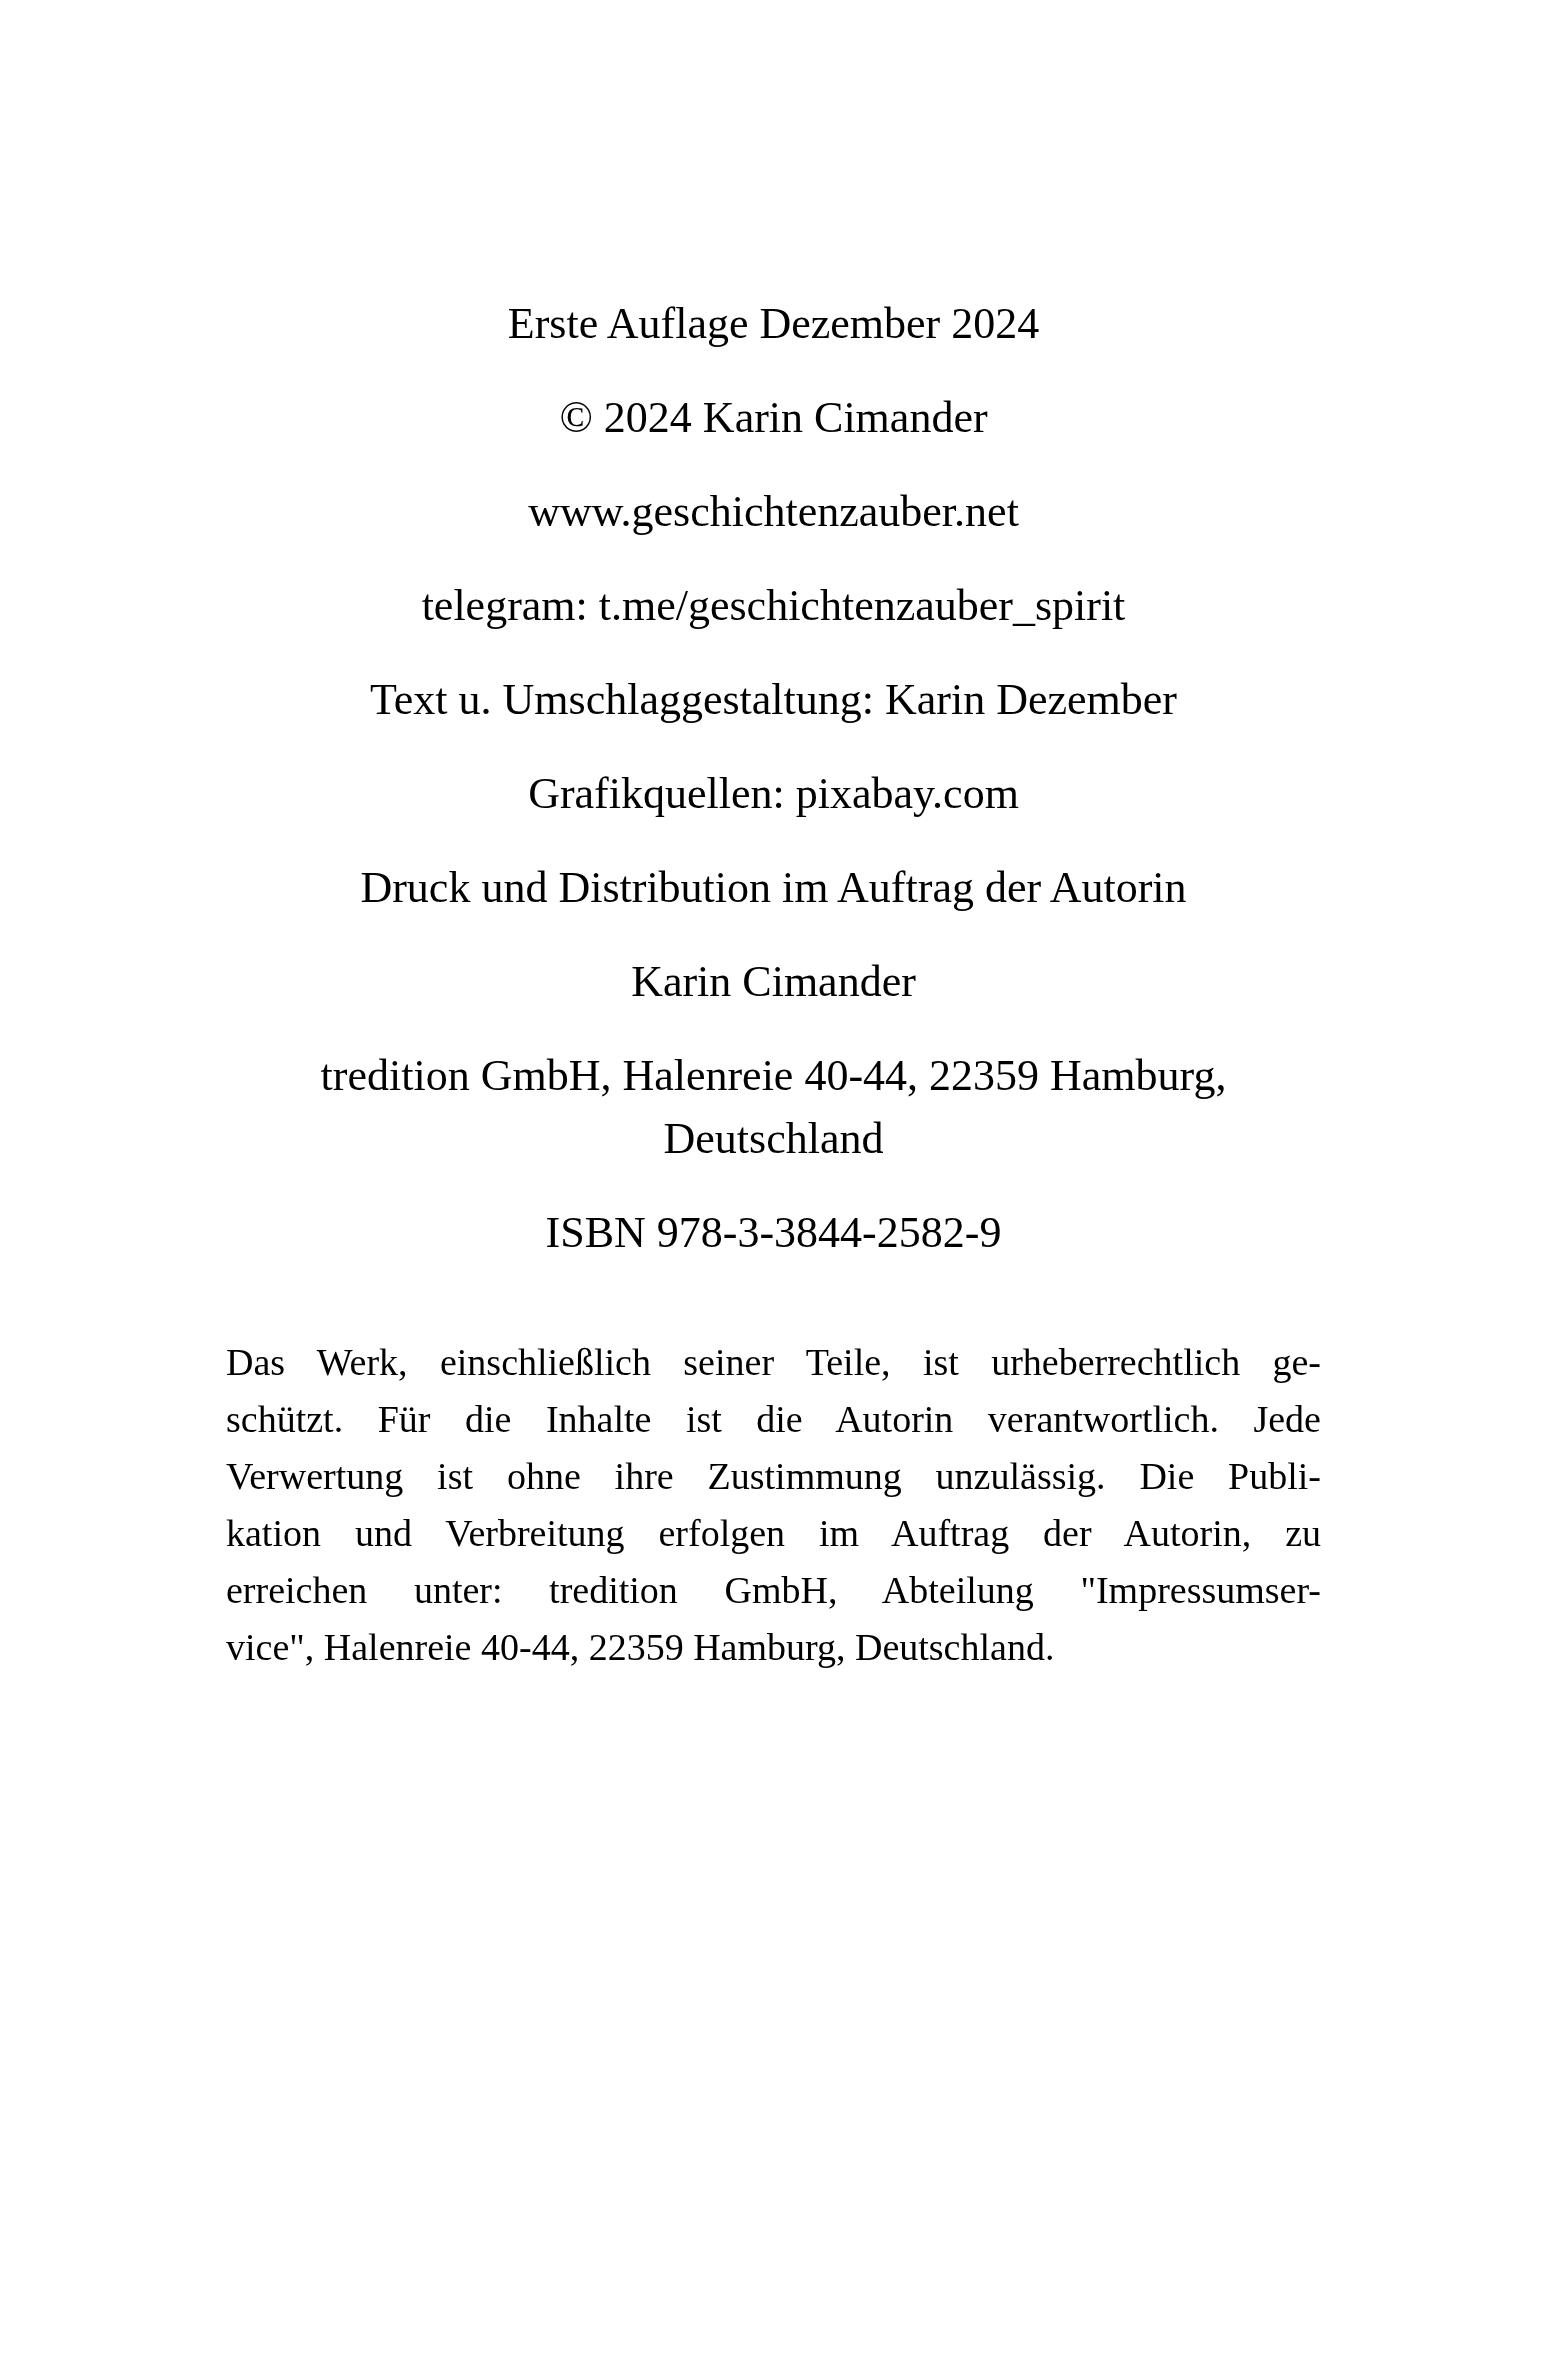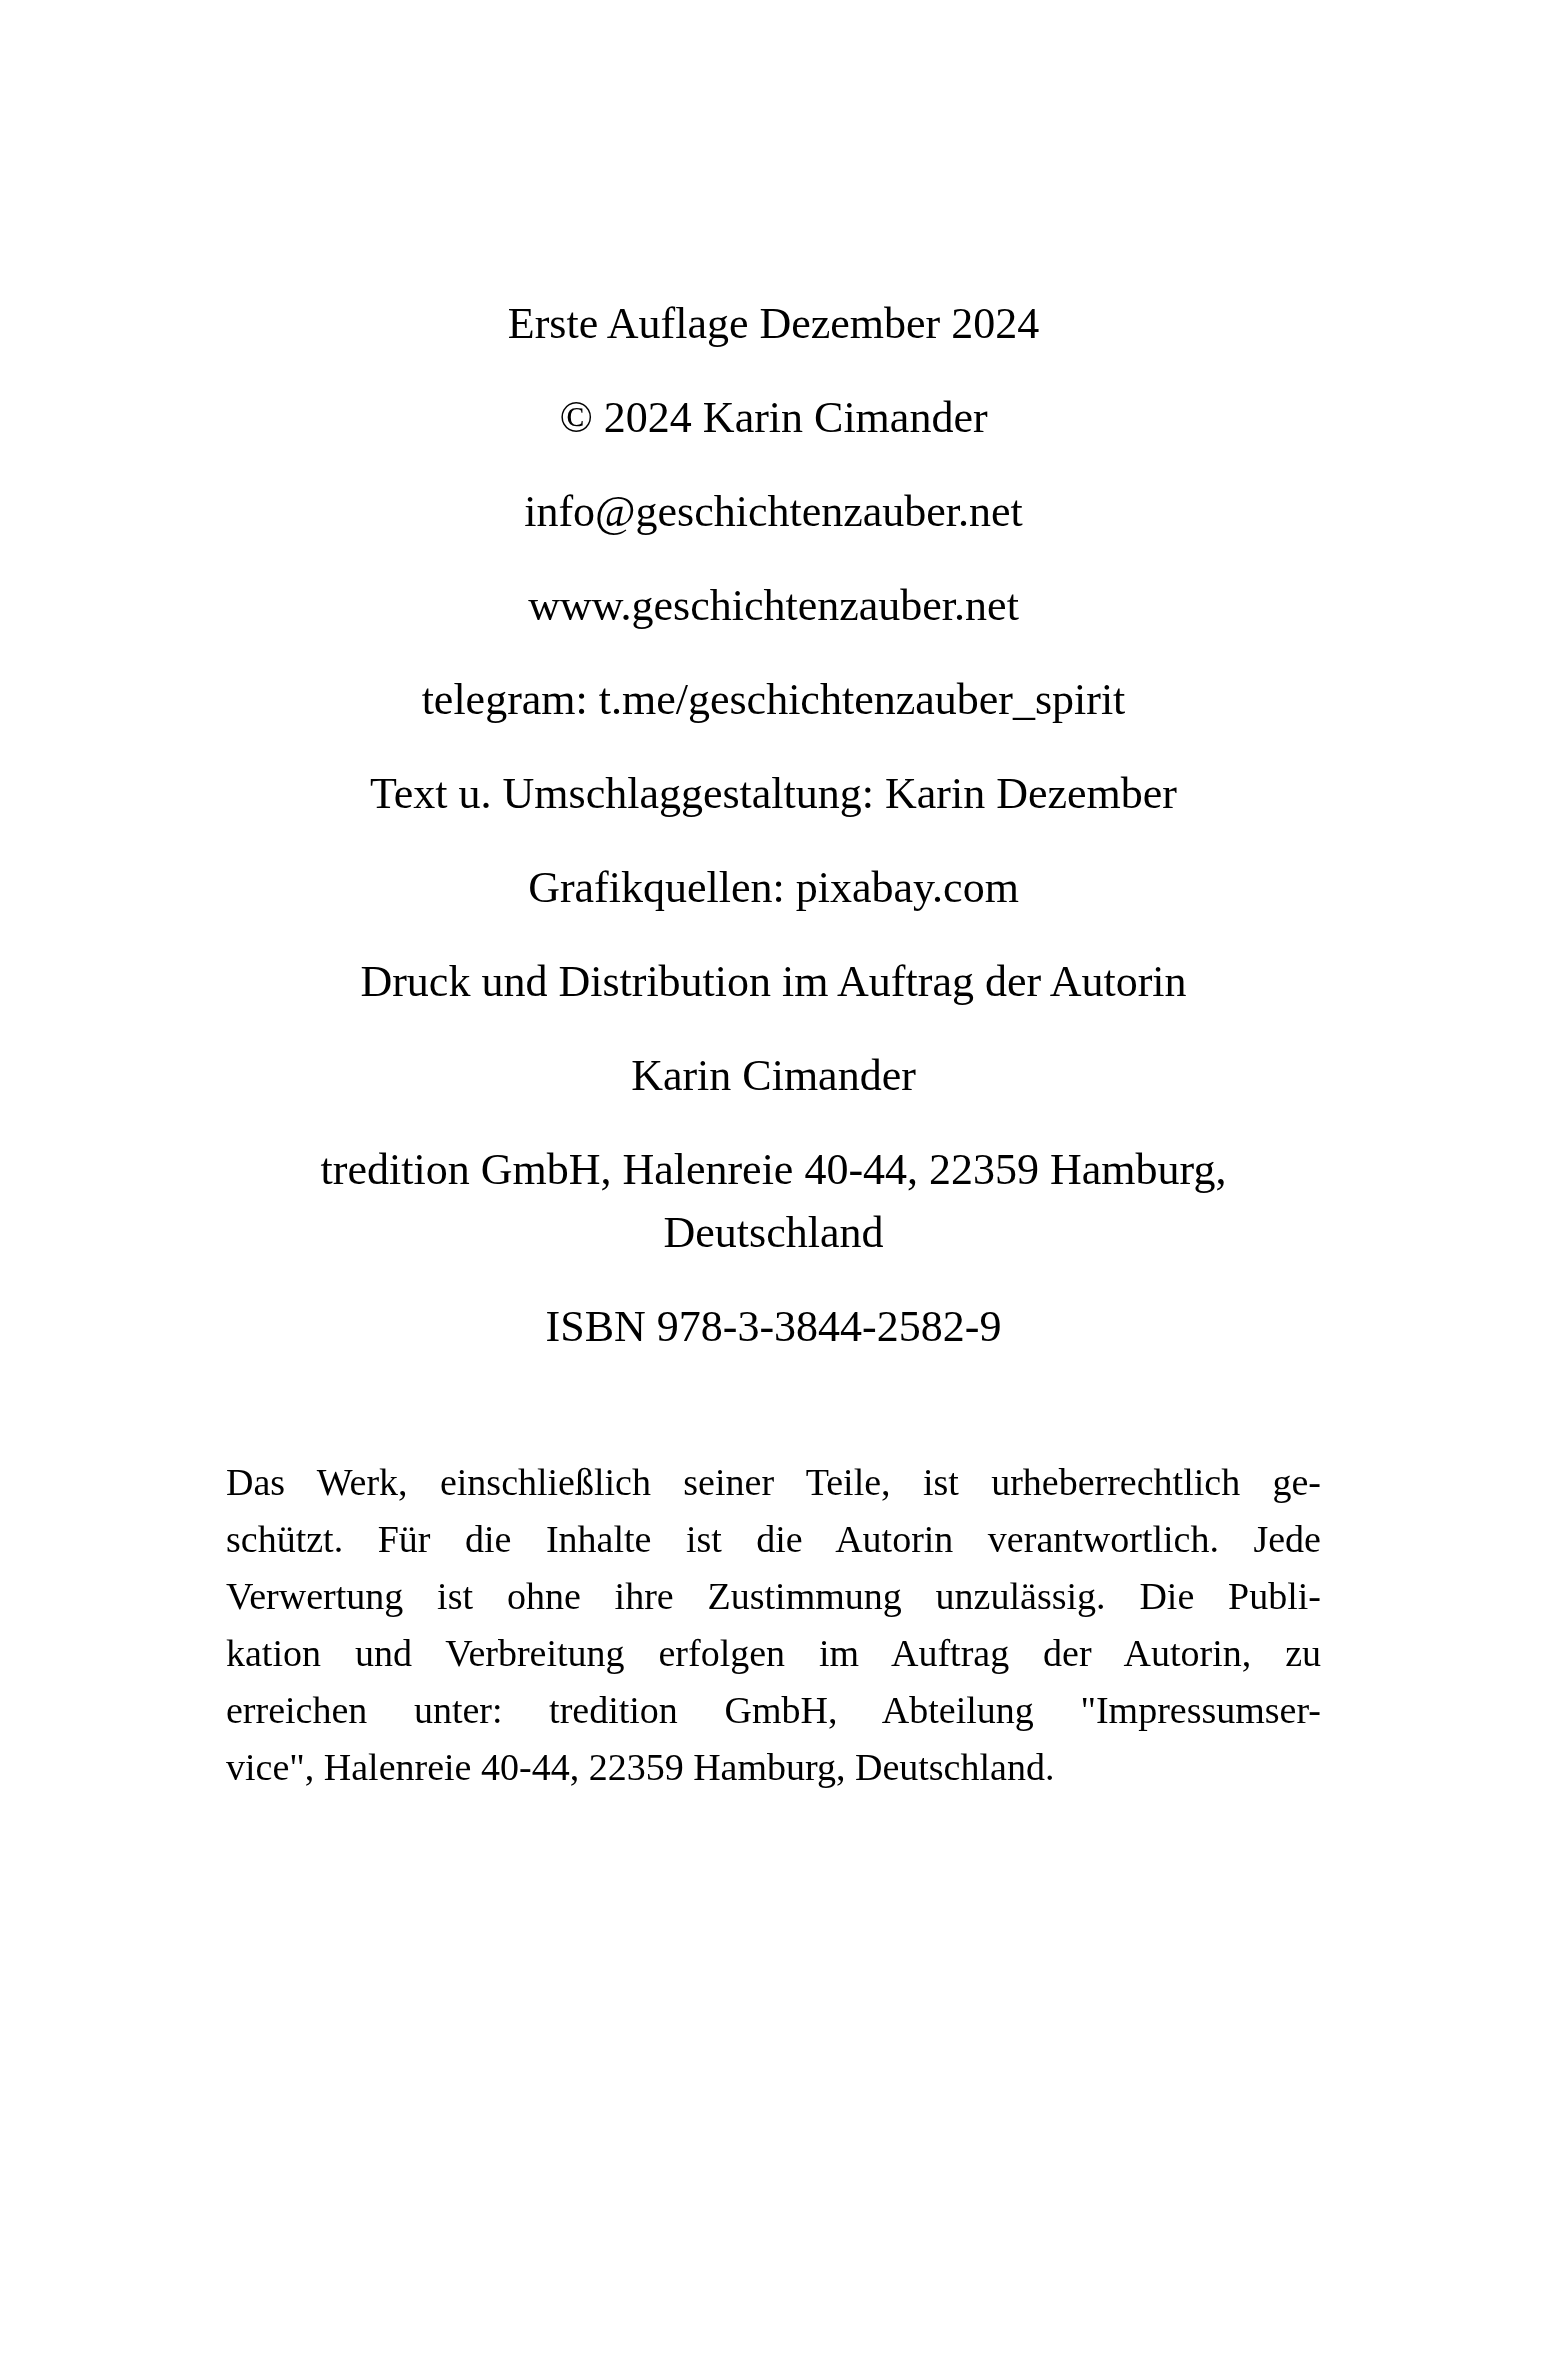--- a/index.html
+++ b/index.html
@@ -27,21 +27,21 @@
     margin: 0 0 31px 0;
     white-space: pre-wrap;
   }
   .centered .line {
     text-align: center;
   }
   .leftblock .line {
     text-align: center;
   }
   .legal {
-    margin-top: 96px;
+    margin-top: 70px;
     font-family: Liberation Serif, serif;
   }
   .legal-line {
     font-size: 38px;
     line-height: 57px;
     text-align: justify;
     text-align-last: justify;
     white-space: normal;
   }
   .legal-line.last {
@@ -49,21 +49,20 @@
   }
 </style>
 </head>
 <body>
 
 <div class="page">
 
   <div class="centered">
     <p class="line">Erste Auflage Dezember 2024</p>
     <p class="line">© 2024 Karin Cimander</p>
-    <p class="line">info@geschichtenzauber.net</p>
     <p class="line">www.geschichtenzauber.net</p>
     <p class="line">telegram: t.me/geschichtenzauber_spirit</p>
     <p class="line">Text u. Umschlaggestaltung: Karin Dezember</p>
     <p class="line">Grafikquellen: pixabay.com</p>
   </div>
 
   <div class="leftblock">
     <p class="line">Druck und Distribution im Auftrag der Autorin</p>
     <p class="line">Karin Cimander</p>
     <p class="line">tredition GmbH, Halenreie 40-44, 22359 Hamburg, Deutschland</p>

